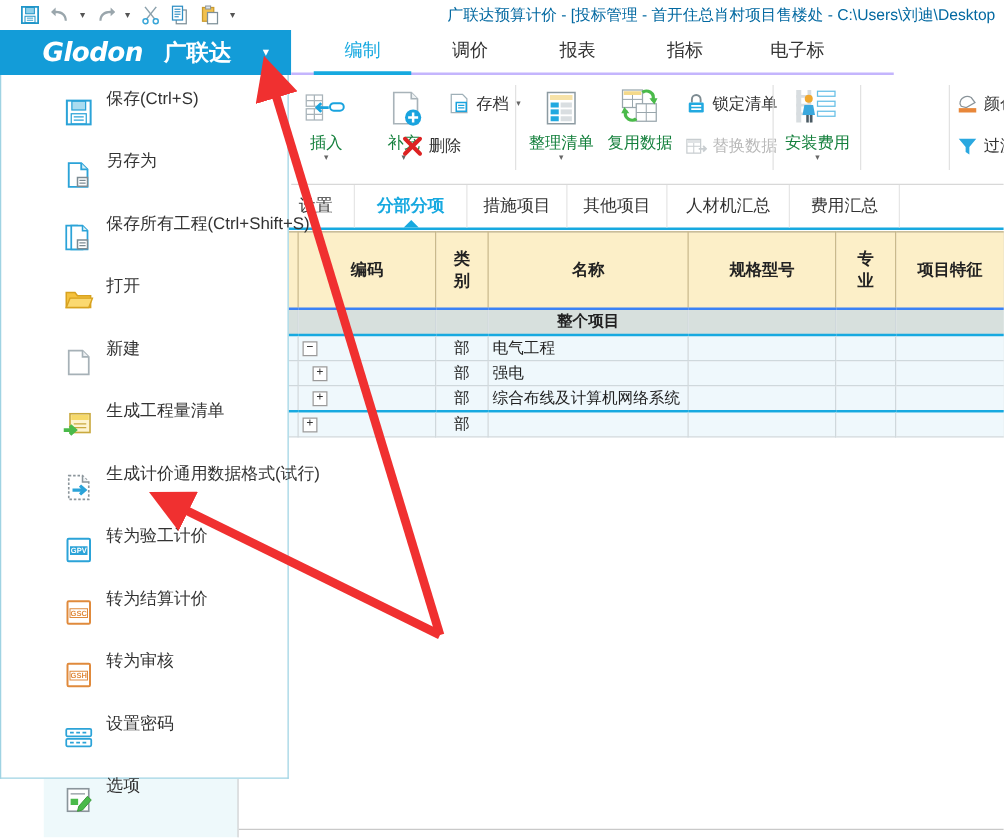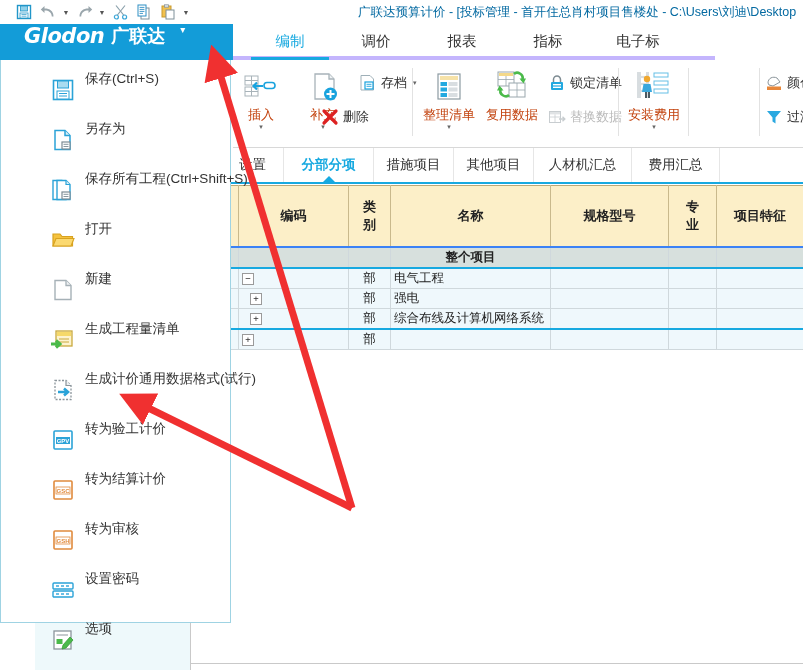--- a/index.html
+++ b/index.html
@@ -17,40 +17,40 @@
   .qat-icons{position:absolute;left:14px;top:0;height:24px;display:flex;align-items:center;gap:4px;}
   .qat-btn{width:20px;height:20px;display:flex;align-items:center;justify-content:center;cursor:default;}
   .qat-caret{width:8px;height:20px;display:flex;align-items:center;justify-content:center;font-size:7px;color:#555;}
   .title-text{
     position:absolute;left:358px;top:3px;width:445px;height:18px;
     font-size:12.5px;color:#0369a1;white-space:nowrap;overflow:hidden;line-height:18px;
   }
 
   
   .brandbar{position:absolute;left:0;top:24px;width:233px;height:36px;background:#139CD8;}
-  .brand-inner{position:absolute;left:24px;top:0;height:36px;display:flex;align-items:flex-start;gap:7px;}
+  .brand-inner{position:absolute;left:34px;top:0;height:36px;display:flex;align-items:center;gap:17px;}
   .brand-en{
     font-family:"DejaVu Sans",sans-serif;font-weight:bold;font-style:italic;
     font-size:21px;color:#fff;letter-spacing:-0.5px;
   }
   .brand-cn{font-size:18px;font-weight:bold;color:#fff;letter-spacing:0px;}
   .brand-caret{margin-left:8px;font-size:10px;color:#fff;}
 
   .ribbon-tabs{position:absolute;left:233px;top:24px;width:482px;height:36px;background:#fff;
-    border-bottom:4px solid #c4b5fd;box-sizing:border-box;}
+    border-bottom:2px solid #c4b5fd;box-sizing:border-box;}
   .rtab{position:absolute;top:0;height:36px;line-height:34px;font-size:14.5px;color:#333;text-align:center;}
   .rtab.active{color:#17A9E0;border-bottom:3px solid #17A9E0;box-sizing:border-box;}
 
   
   .ribbon{position:absolute;left:233px;top:60px;width:570px;height:88px;background:#fff;
     border-bottom:1px solid #d8d8d8;box-sizing:border-box;}
   .rsep{position:absolute;top:8px;width:1px;height:68px;background:#e2e2e2;}
   .bigbtn{position:absolute;top:2px;width:62px;text-align:center;}
   .bigbtn .glyph{height:44px;display:flex;align-items:flex-end;justify-content:center;}
-  .bigbtn .lab{font-size:13px;color:#c2410c;line-height:16px;margin-top:1px;white-space:nowrap;}
+  .bigbtn .lab{font-size:13px;color:#15803d;line-height:16px;margin-top:1px;white-space:nowrap;font-family:Liberation Mono, monospace;}
   .bigbtn .dd{font-size:7px;color:#666;line-height:8px;}
   .smallbtn{position:absolute;display:flex;align-items:center;gap:4px;white-space:nowrap;}
   .smallbtn .lab{font-size:13px;color:#333;}
   .smallbtn .lab.dim{color:#b9b9b9;}
   .smallbtn .dd{font-size:7px;color:#666;margin-left:2px;}
 
   
   .subtabs{position:absolute;left:226px;top:148px;width:577px;height:36px;background:#fff;
     border-bottom:2px solid #17A9E0;box-sizing:border-box;}
   .stab{position:absolute;top:0;height:34px;line-height:34px;font-size:13.5px;color:#333;text-align:center;

